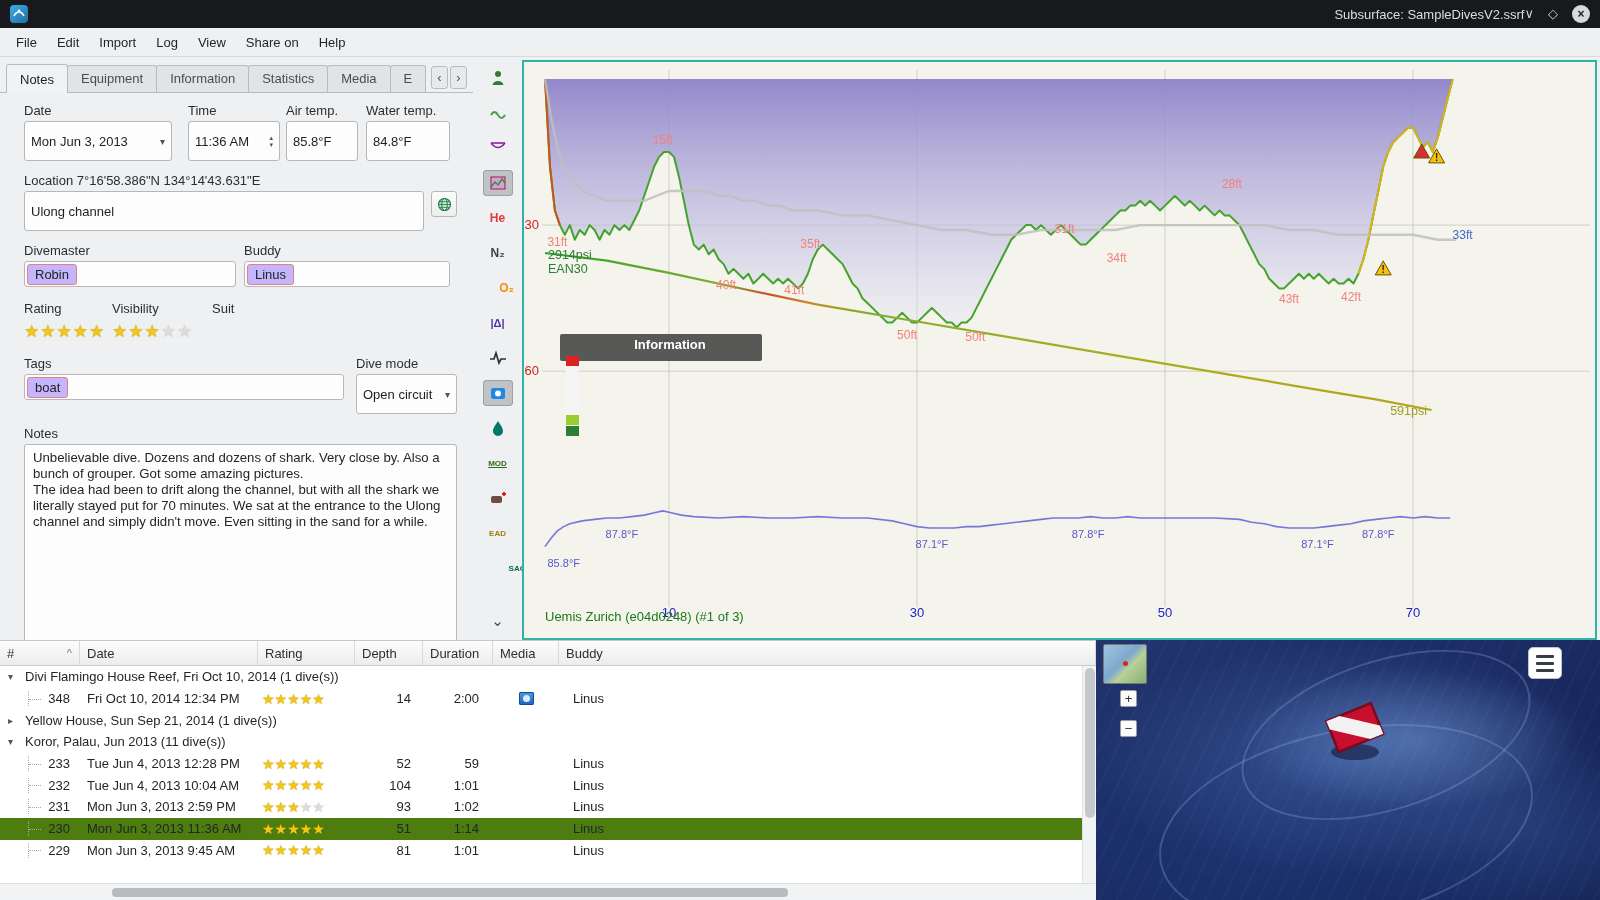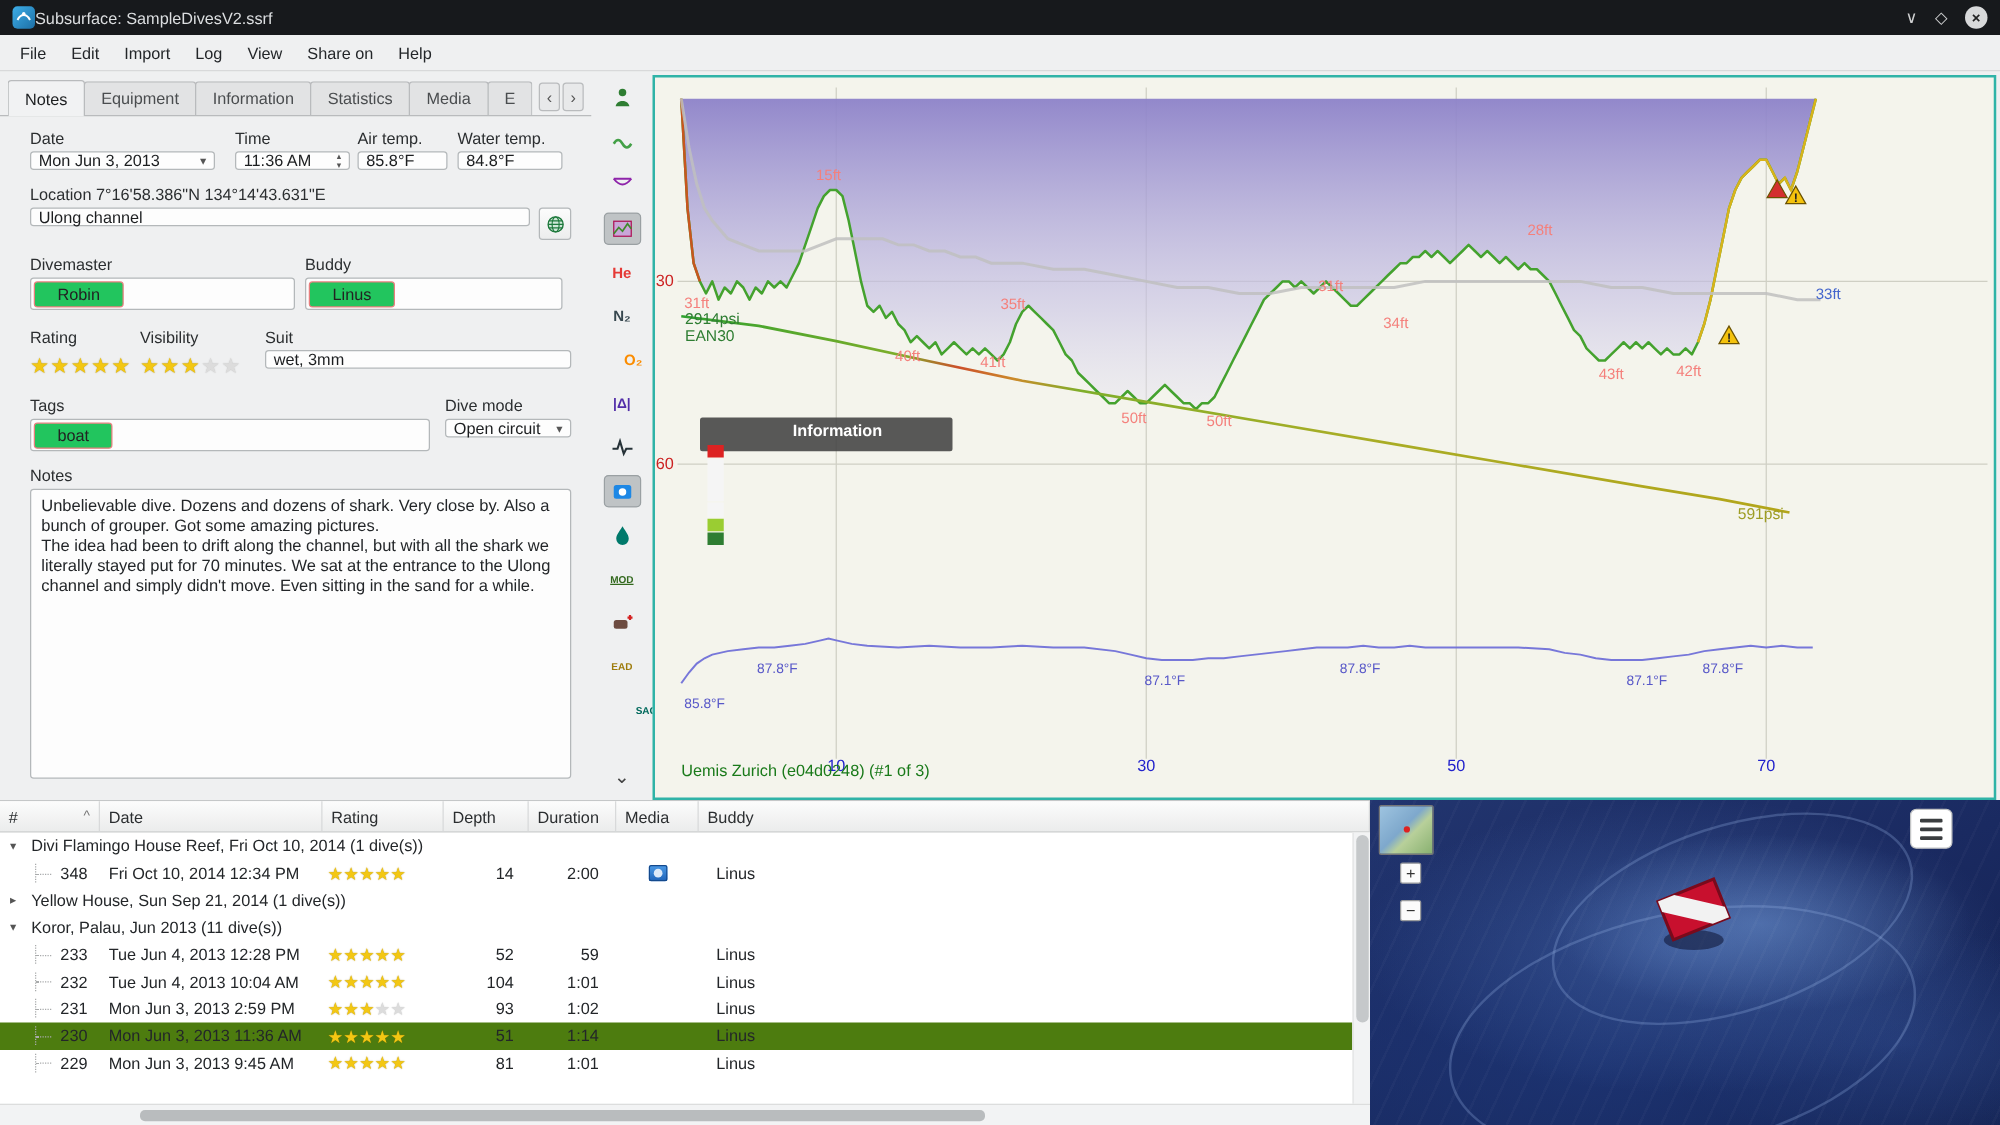--- a/index.html
+++ b/index.html
@@ -3,21 +3,21 @@
 <meta charset="utf-8">
 <style>
   *{box-sizing:border-box;margin:0;padding:0}
   html,body{width:1600px;height:900px;overflow:hidden}
   body{font-family:"Liberation Sans",sans-serif;font-size:13px;background:#eff0f1;color:#232629;position:relative}
 
   
   .titlebar{height:28px;background:#17191c;display:flex;align-items:center;padding:0 10px;color:#dcdee0}
   .titlebar .app-icon{width:18px;height:18px;border-radius:4px;background:linear-gradient(135deg,#3daee9,#1d6fa5);
     display:flex;align-items:center;justify-content:center;color:#fff;font-size:11px;font-weight:bold}
-  .titlebar .title{flex:1;text-align:left;font-size:13px}
+  .titlebar .title{flex:1;text-align:right;font-size:13px}
   .win-controls{display:flex;gap:14px;align-items:center}
   .win-controls span{cursor:default;color:#cfd0d1;font-size:13px;line-height:18px}
   .win-controls .close{width:18px;height:18px;border-radius:50%;background:#d8d9da;color:#222;text-align:center;font-weight:bold;font-size:12px}
 
   
   .menubar{height:29px;display:flex;align-items:center;padding-left:6px;border-bottom:1px solid #d8d9da;background:#eff0f1}
   .menu-item{padding:4px 10px;border-radius:3px}
 
   
   .main-top{display:flex;height:583px}
@@ -26,33 +26,33 @@
   .tabbar{display:flex;align-items:flex-end;height:36px;padding:5px 6px 0 6px;border-bottom:1px solid #b9bbbd}
   .tab{padding:5px 13px 6px;border:1px solid #b9bbbd;border-bottom:none;background:#e2e3e4;color:#4a4d4f;
        margin-right:-1px;border-radius:3px 3px 0 0;white-space:nowrap}
   .tab.active{background:#f1f2f3;color:#1c1e20;padding-top:7px;margin-bottom:-1px}
   .tab-arrows{margin-left:auto;display:flex;gap:2px;padding-bottom:3px}
   .tab-arrow{width:17px;height:23px;border:1px solid #b9bbbd;border-radius:3px;background:#e8e9ea;
        display:flex;align-items:center;justify-content:center;color:#555;font-size:13px}
 
   .form{padding:10px 16px 0 24px}
   .field label{display:block;font-size:13px;color:#2b2e30;margin-bottom:3px}
-  .input{height:15px;background:#fdfdfd;border:1px solid #b4b8ba;border-radius:3px;display:flex;align-items:center;
+  .input{height:40px;background:#fdfdfd;border:1px solid #b4b8ba;border-radius:3px;display:flex;align-items:center;
          padding:0 6px;font-size:13px;color:#1c1e20}
   .combo .arr{margin-left:auto;color:#555;font-size:10px}
   .spin{margin-left:auto;display:flex;flex-direction:column;font-size:7px;line-height:7px;color:#555}
   .fr{display:flex}
   .f-date{width:148px;margin-right:16px}.f-time{width:92px;margin-right:6px}.f-air{width:72px;margin-right:8px}.f-water{width:84px}
   .mt12{margin-top:12px}.mt14{margin-top:14px}
   .loc-row{display:flex;gap:7px}
   .loc-row .input{flex:1}
   .globe-btn{width:26px;height:26px;border:1px solid #b4b8ba;border-radius:3px;background:linear-gradient(#fcfcfc,#eceded);
      display:flex;align-items:center;justify-content:center}
   .chipbox{height:26px;background:#fdfdfd;border:1px solid #b4b8ba;border-radius:3px;display:flex;align-items:center;padding:0 2px}
-  .chip{background:#22c55e;border:1px solid #e87f7f;border-radius:3px;padding:1px 18px;font-size:13px;color:#222;line-height:17px}
+  .chip{background:#c4b5fd;border:1px solid #e87f7f;border-radius:3px;padding:1px 7px;font-size:13px;color:#222;line-height:17px}
   .f-dm{width:212px;margin-right:8px}.f-bud{width:206px}
   .f-rating{width:88px}.f-vis{width:100px;margin-left:0}.f-suit{flex:1}
   .stars{letter-spacing:1px;font-size:17px;line-height:25px;white-space:nowrap}
   .star.f{color:#f3c713;text-shadow:0 0 1px #9a7b00}
   .star.e{color:#dcdcdc;text-shadow:0 0 1px #bdbdbd}
   .f-tags{width:320px;margin-right:12px}.f-mode{flex:1}
   .notesbox{white-space:pre-wrap;background:#fdfdfd;border:1px solid #b4b8ba;border-radius:3px;
      padding:5px 8px;font-size:13.2px;line-height:1.22;height:232px;overflow:hidden}
 
   
@@ -239,23 +239,20 @@
           <div class="field f-rating">
             <label>Rating</label>
             <div class="stars"><span class="star f">★</span><span class="star f">★</span><span class="star f">★</span><span class="star f">★</span><span class="star f">★</span></div>
           </div>
           <div class="field f-vis">
             <label>Visibility</label>
             <div class="stars"><span class="star f">★</span><span class="star f">★</span><span class="star f">★</span><span class="star e">★</span><span class="star e">★</span></div>
           </div>
           <div class="field f-suit">
             <label>Suit</label>
-            <div class="input">
-                <span>wet, 3mm</span>
-              </div>
           </div>
         </div>
 
         <div class="fr mt12">
           <div class="field f-tags">
             <label>Tags</label>
             <div class="chipbox">
               <span class="chip">boat</span>
             </div>
           </div>

